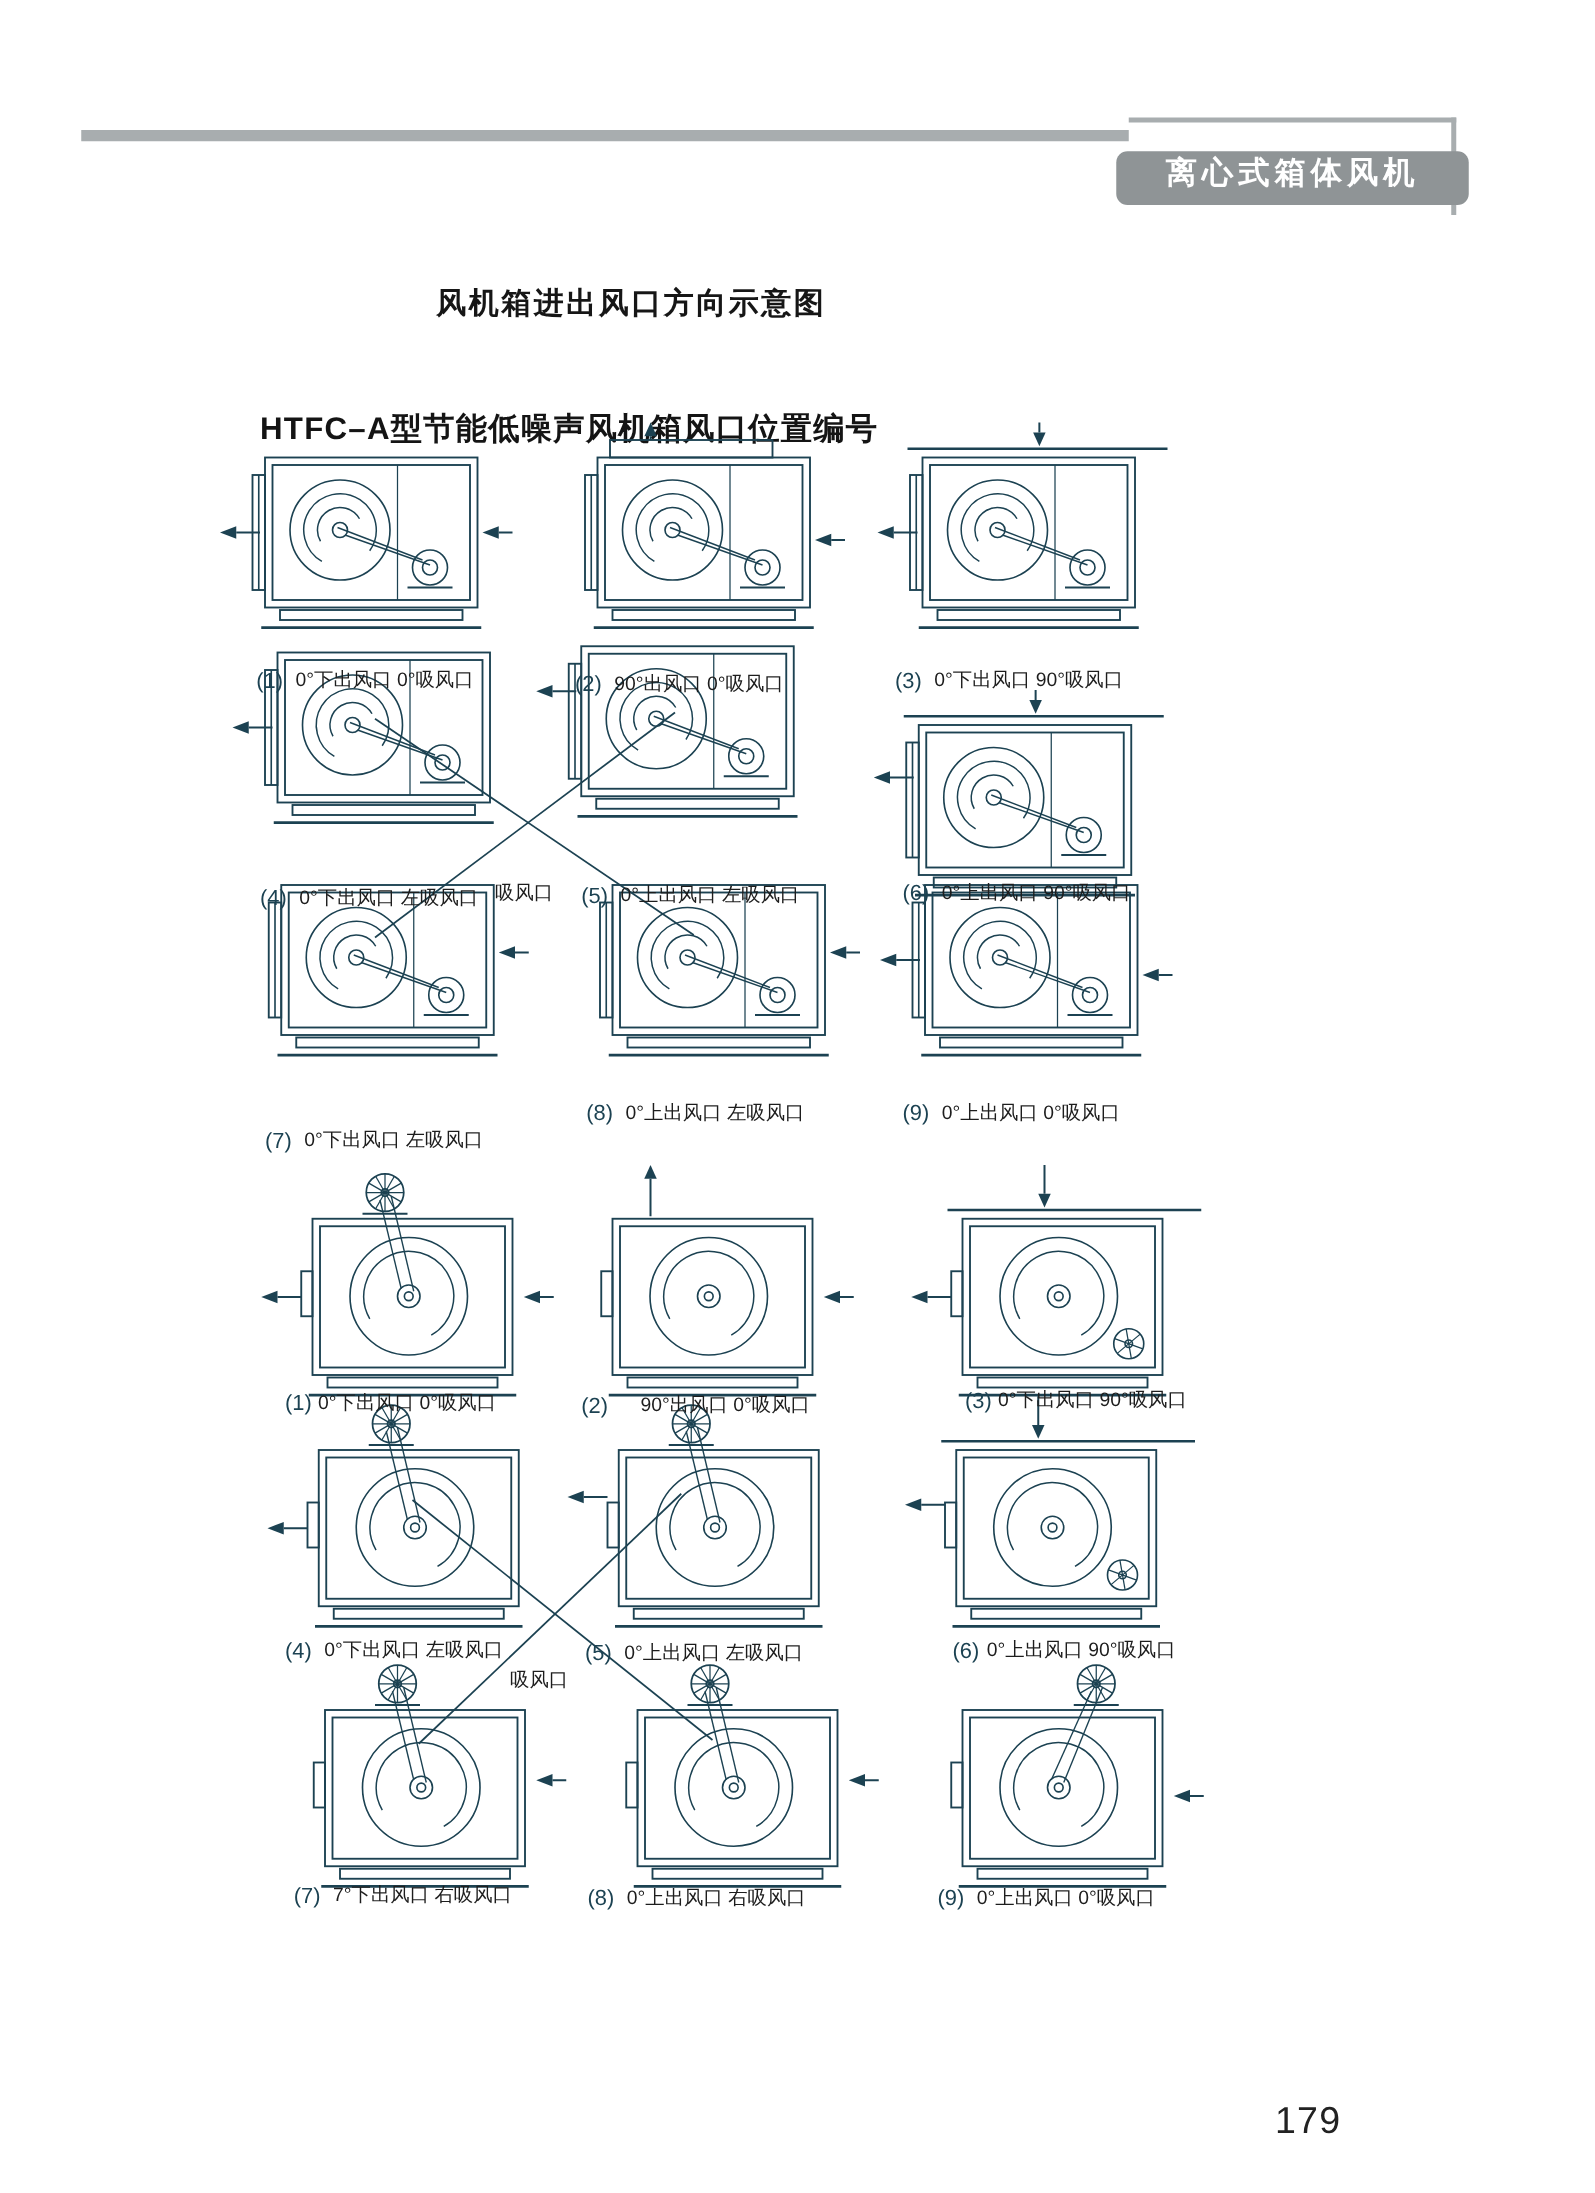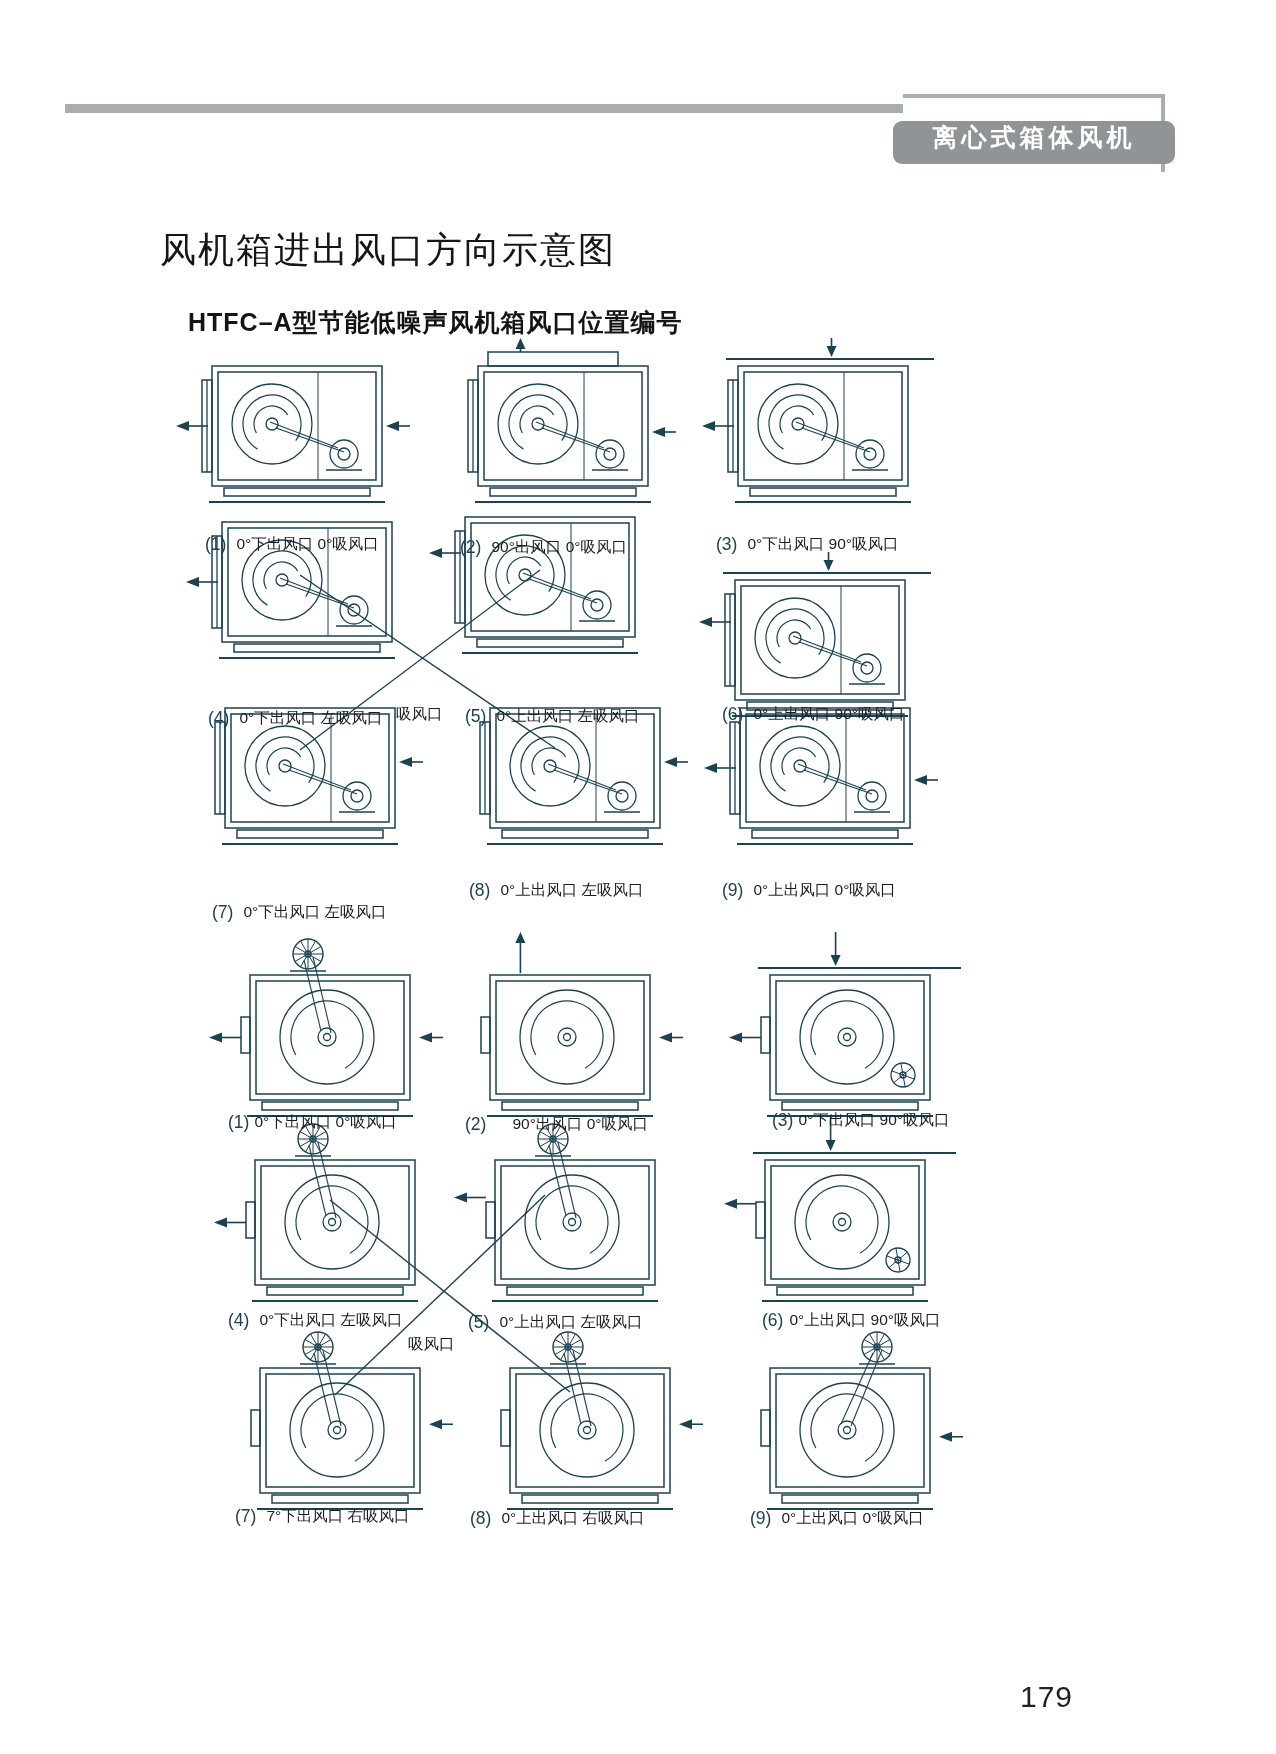--- a/index.html
+++ b/index.html
@@ -2,22 +2,22 @@
 <html><head>
 <meta charset="utf-8">
 <style>
   html,body{margin:0;padding:0;background:#fff;}
   .page{position:relative;width:1276px;height:1754px;background:#ffffff;overflow:hidden;
         font-family:"Liberation Sans","DejaVu Sans",sans-serif;color:#1b1b1b;}
   .hdr-rule{position:absolute;background:#a8adaf;}
   .banner{position:absolute;left:893px;top:121px;width:282px;height:43px;background:#8f9496;
           border-radius:9px;display:flex;align-items:flex-start;justify-content:center;}
   .banner span{color:#ffffff;font-weight:bold;font-size:25px;letter-spacing:4px;}
-  .title{position:absolute;left:160px;top:226px;width:690px;
-         font-size:36px;font-weight:normal;color:#161616;letter-spacing:2px;}
+  .title{position:absolute;left:160px;top:226px;width:690px;text-align:center;
+         font-size:24px;font-weight:bold;color:#161616;letter-spacing:2px;}
   .sec-h{position:absolute;left:188px;font-size:25px;font-weight:bold;color:#141414;letter-spacing:1px;}
   .fig{position:absolute;}
   .cap{position:absolute;white-space:nowrap;font-size:15.5px;color:#1d1d1d;}
   .cap .num{color:#1c4252;font-size:17.5px;vertical-align:-1px;}
   .suction{position:absolute;font-size:15.5px;color:#1d1d1d;}
   .pagenum{position:absolute;left:1020px;top:1680px;font-size:30px;color:#222;letter-spacing:1px;}
   svg{display:block;}
   #leaders{position:absolute;left:0;top:0;pointer-events:none;}
 </style>
 </head>
@@ -28,21 +28,21 @@
   <div class="hdr-rule" style="left:65px;top:104px;width:838px;height:9px;"></div>
   <div class="hdr-rule" style="left:903px;top:94px;width:262px;height:4px;"></div>
   <div class="hdr-rule" style="left:1161px;top:94px;width:4px;height:78px;"></div>
 
   <div class="banner">
     <span>离心式箱体风机</span>
   </div>
 
   <div class="title">风机箱进出风口方向示意图</div>
 
-  <div class="sec-h" style="top:306px;">HTFC–A型节能低噪声风机箱风口位置编号</div>
+  <div class="sec-h" style="top:326px;margin-left:20px;">HTFC–A型节能低噪声风机箱风口位置编号</div>
 
   <svg id="leaders" width="1276" height="1754" viewBox="0 0 1276 1754">
     <line x1="300" y1="575" x2="555" y2="748" stroke="#1c4252" stroke-width="1.4"></line>
     <line x1="540" y1="570" x2="300" y2="750" stroke="#1c4252" stroke-width="1.4"></line>
     <line x1="330" y1="1200" x2="570" y2="1392" stroke="#1c4252" stroke-width="1.4"></line>
     <line x1="545" y1="1195" x2="335" y2="1395" stroke="#1c4252" stroke-width="1.4"></line>
   </svg>
 
   <div id="figs">
       <svg class="fig" style="left:172px;top:336px" width="240" height="200" viewBox="0 0 240 200">

